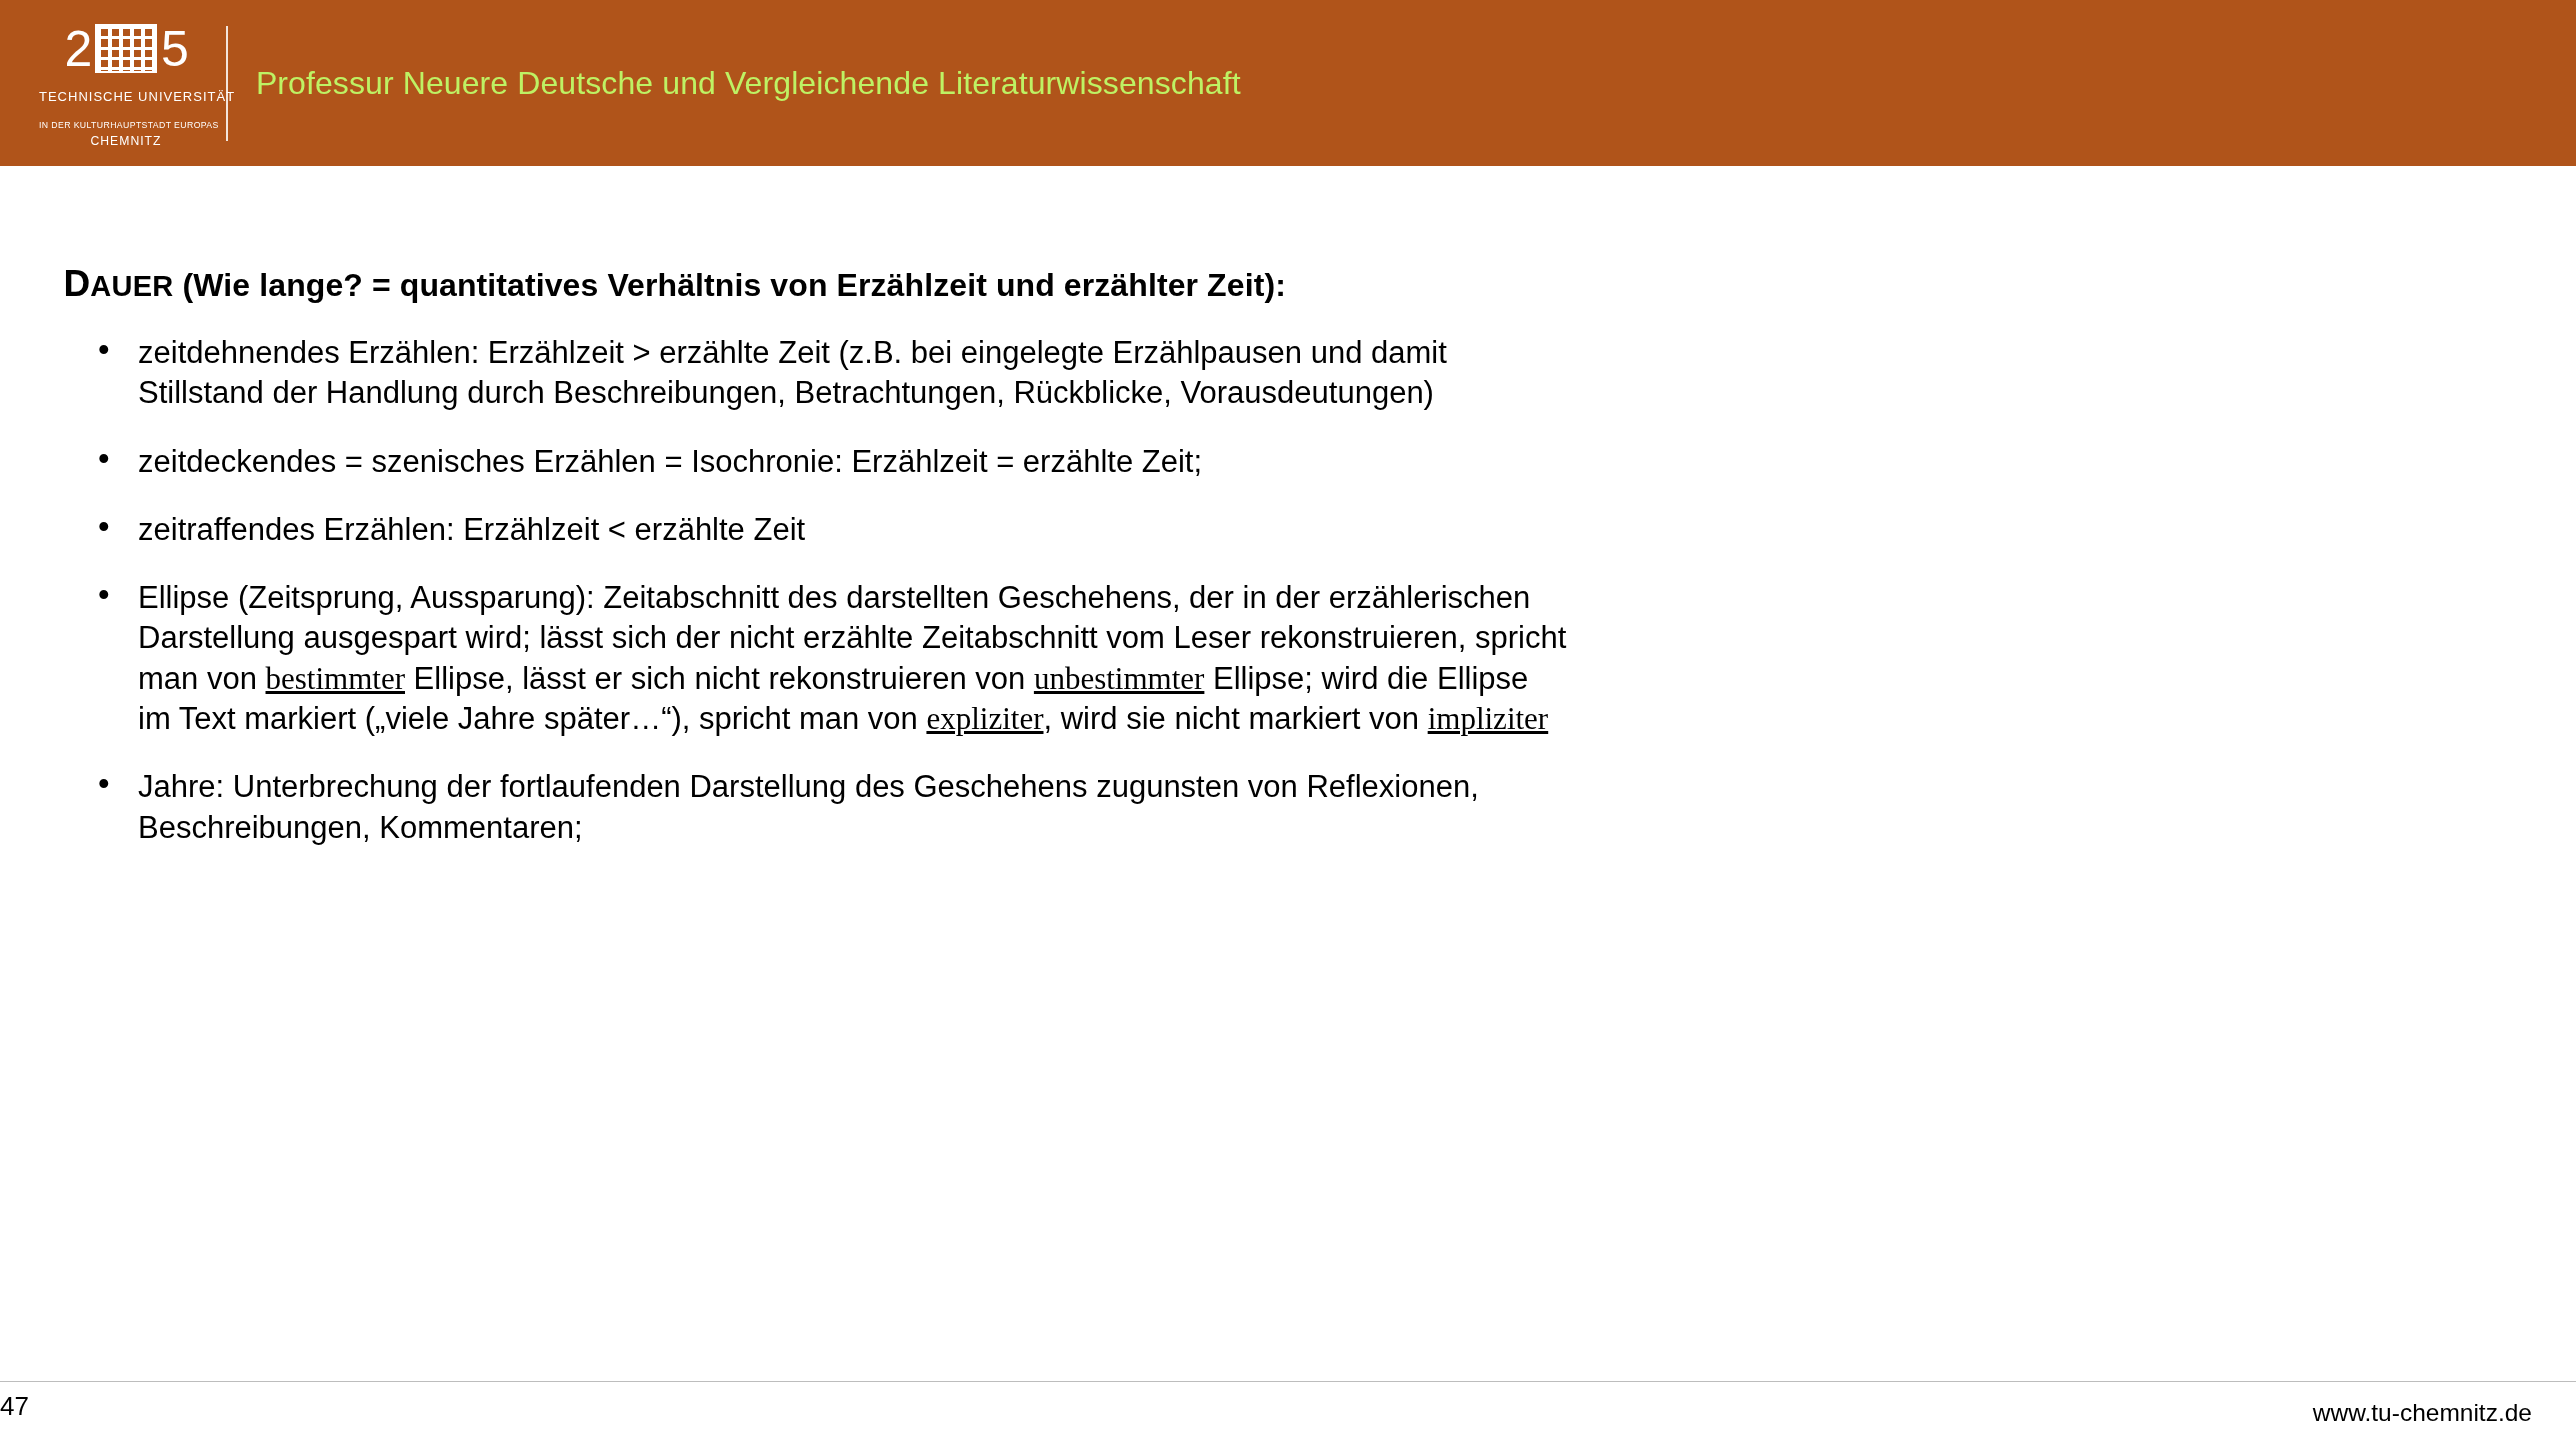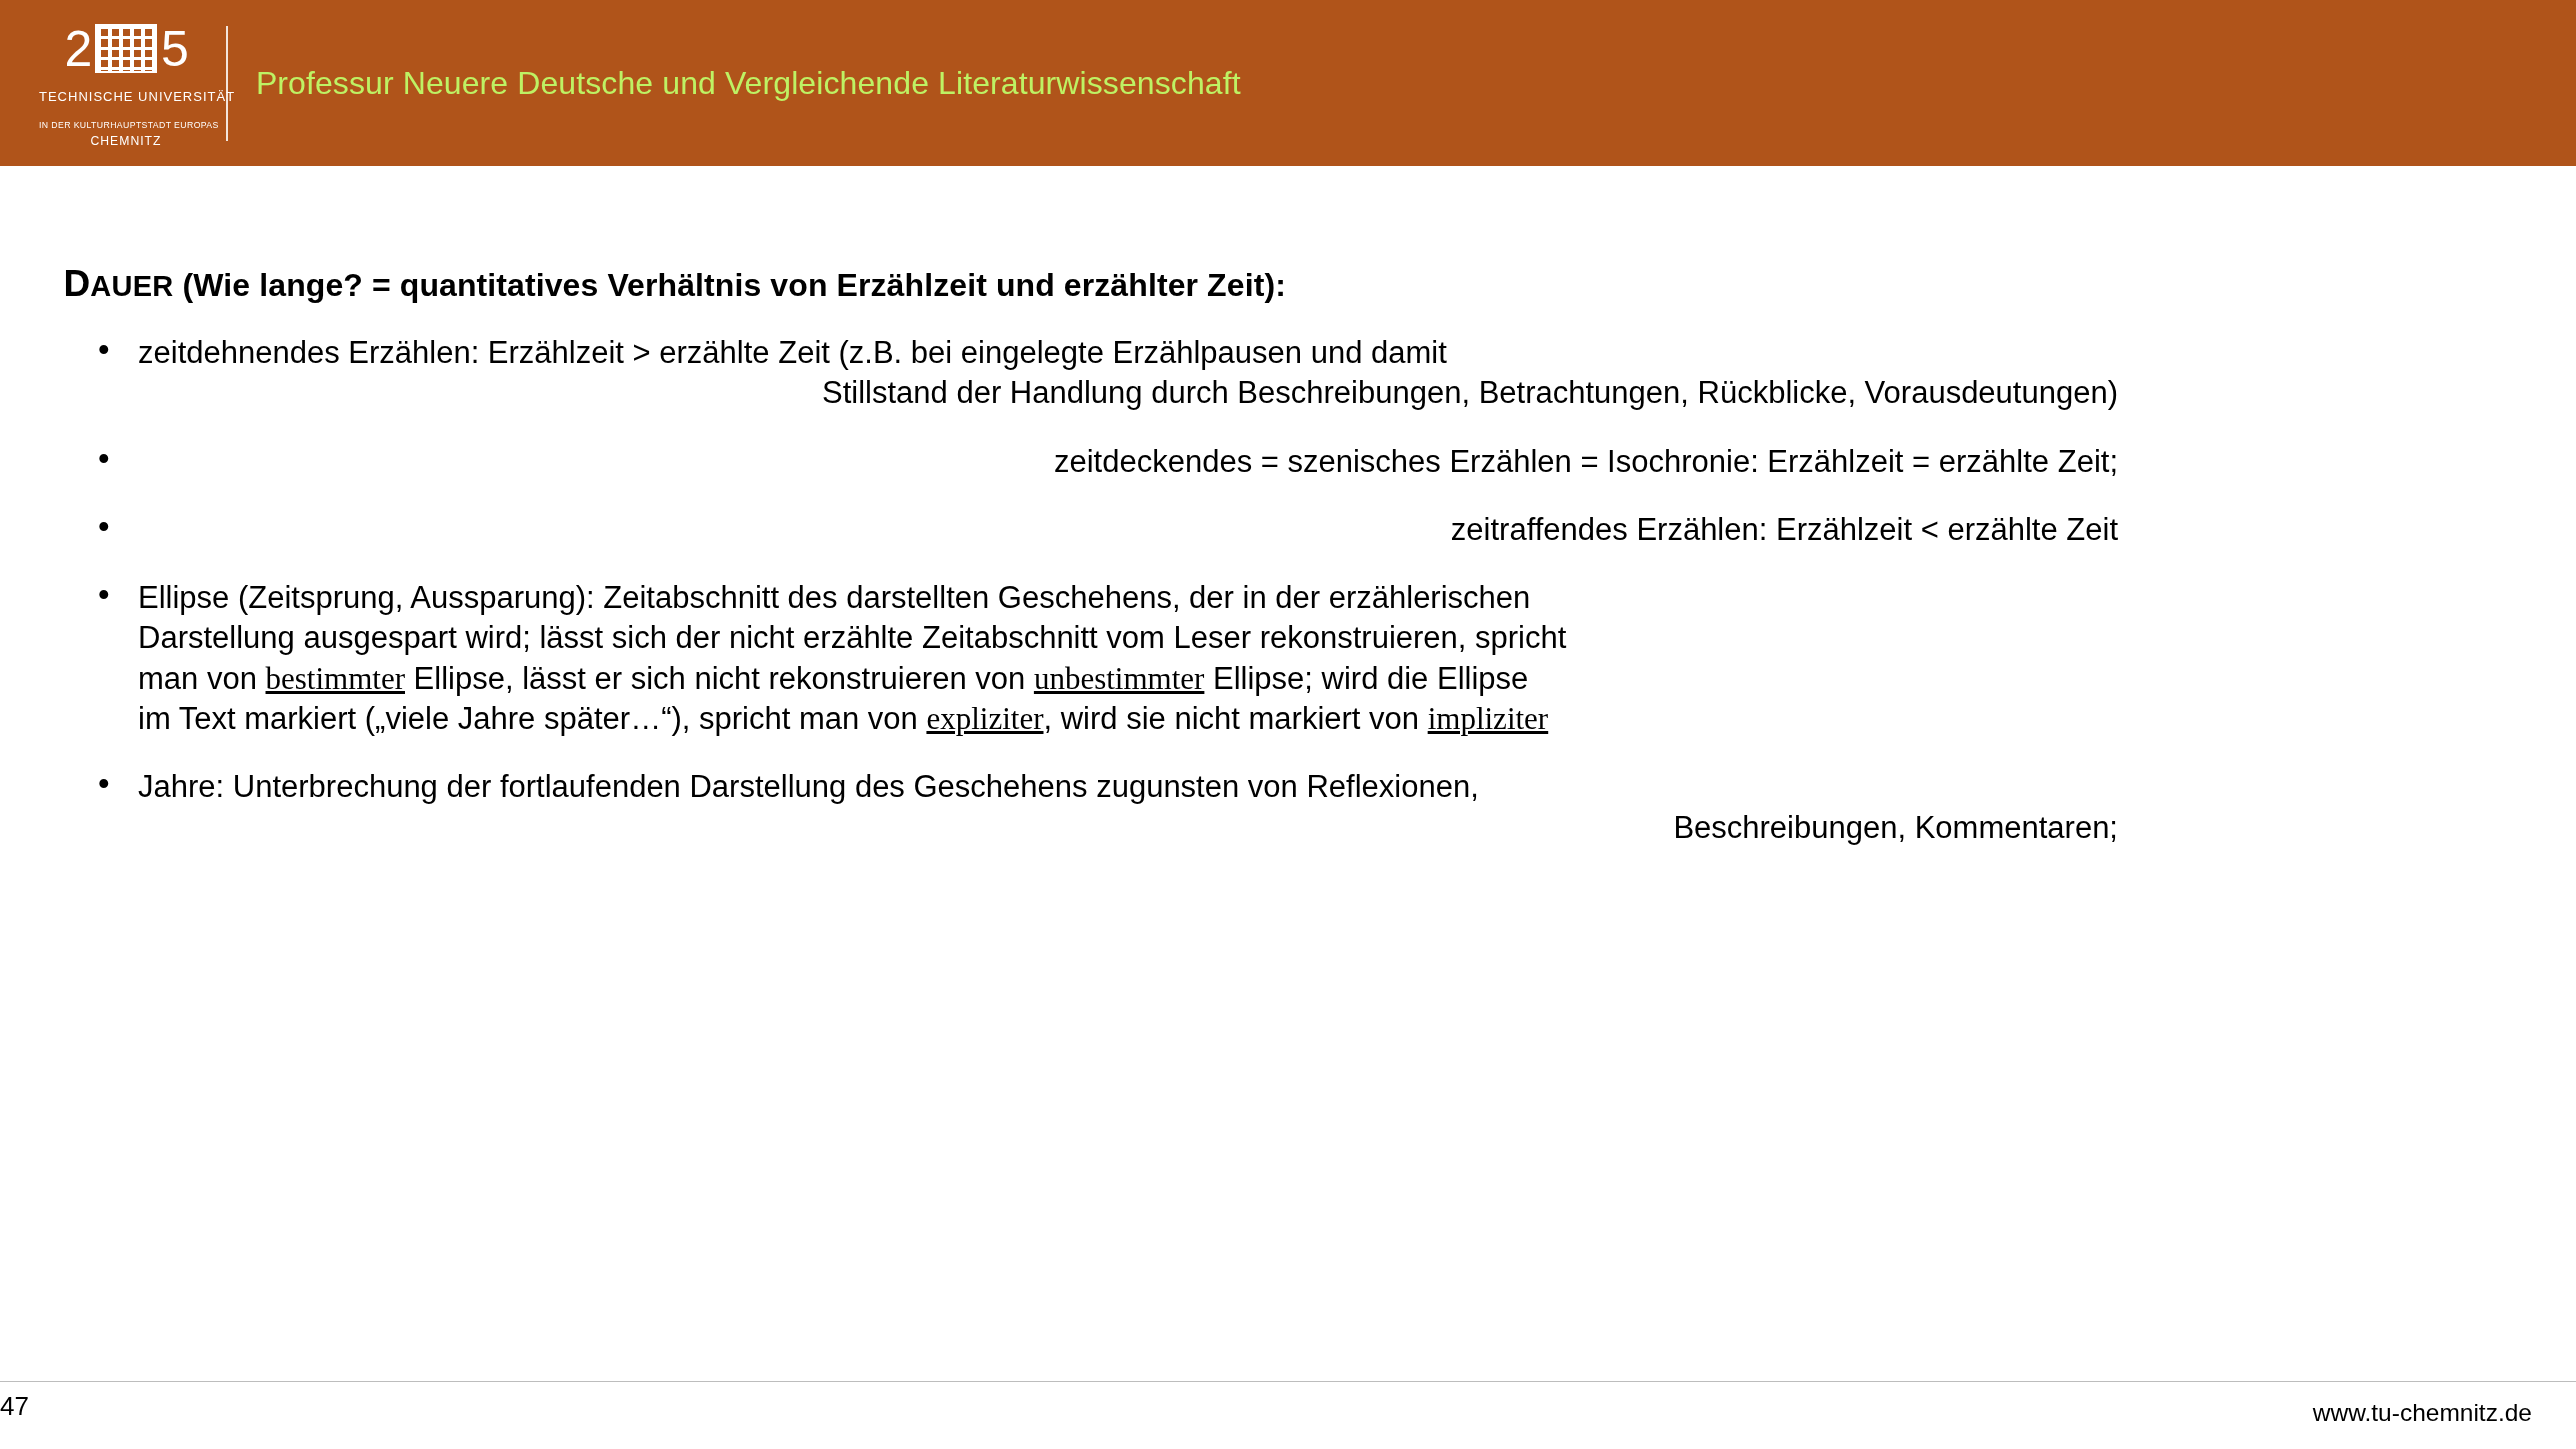--- a/index.html
+++ b/index.html
@@ -134,21 +134,21 @@
     position: absolute;
     left: 41px;
     top: -3.9px;
     font-size: 33px;
     line-height: 1.30;
   }
   ul.bullets > li > .line {
     display: block;
   }
   ul.bullets > li .last-line {
-    text-align: right;
+    text-align: left;
   }
   b { font-weight: normal; }
   u { text-decoration: underline; font-family: Liberation Serif, serif; }
 
   
   .footer-rule {
     position: absolute;
     left: 0;
     top: 1381px;
     width: 2576px;

